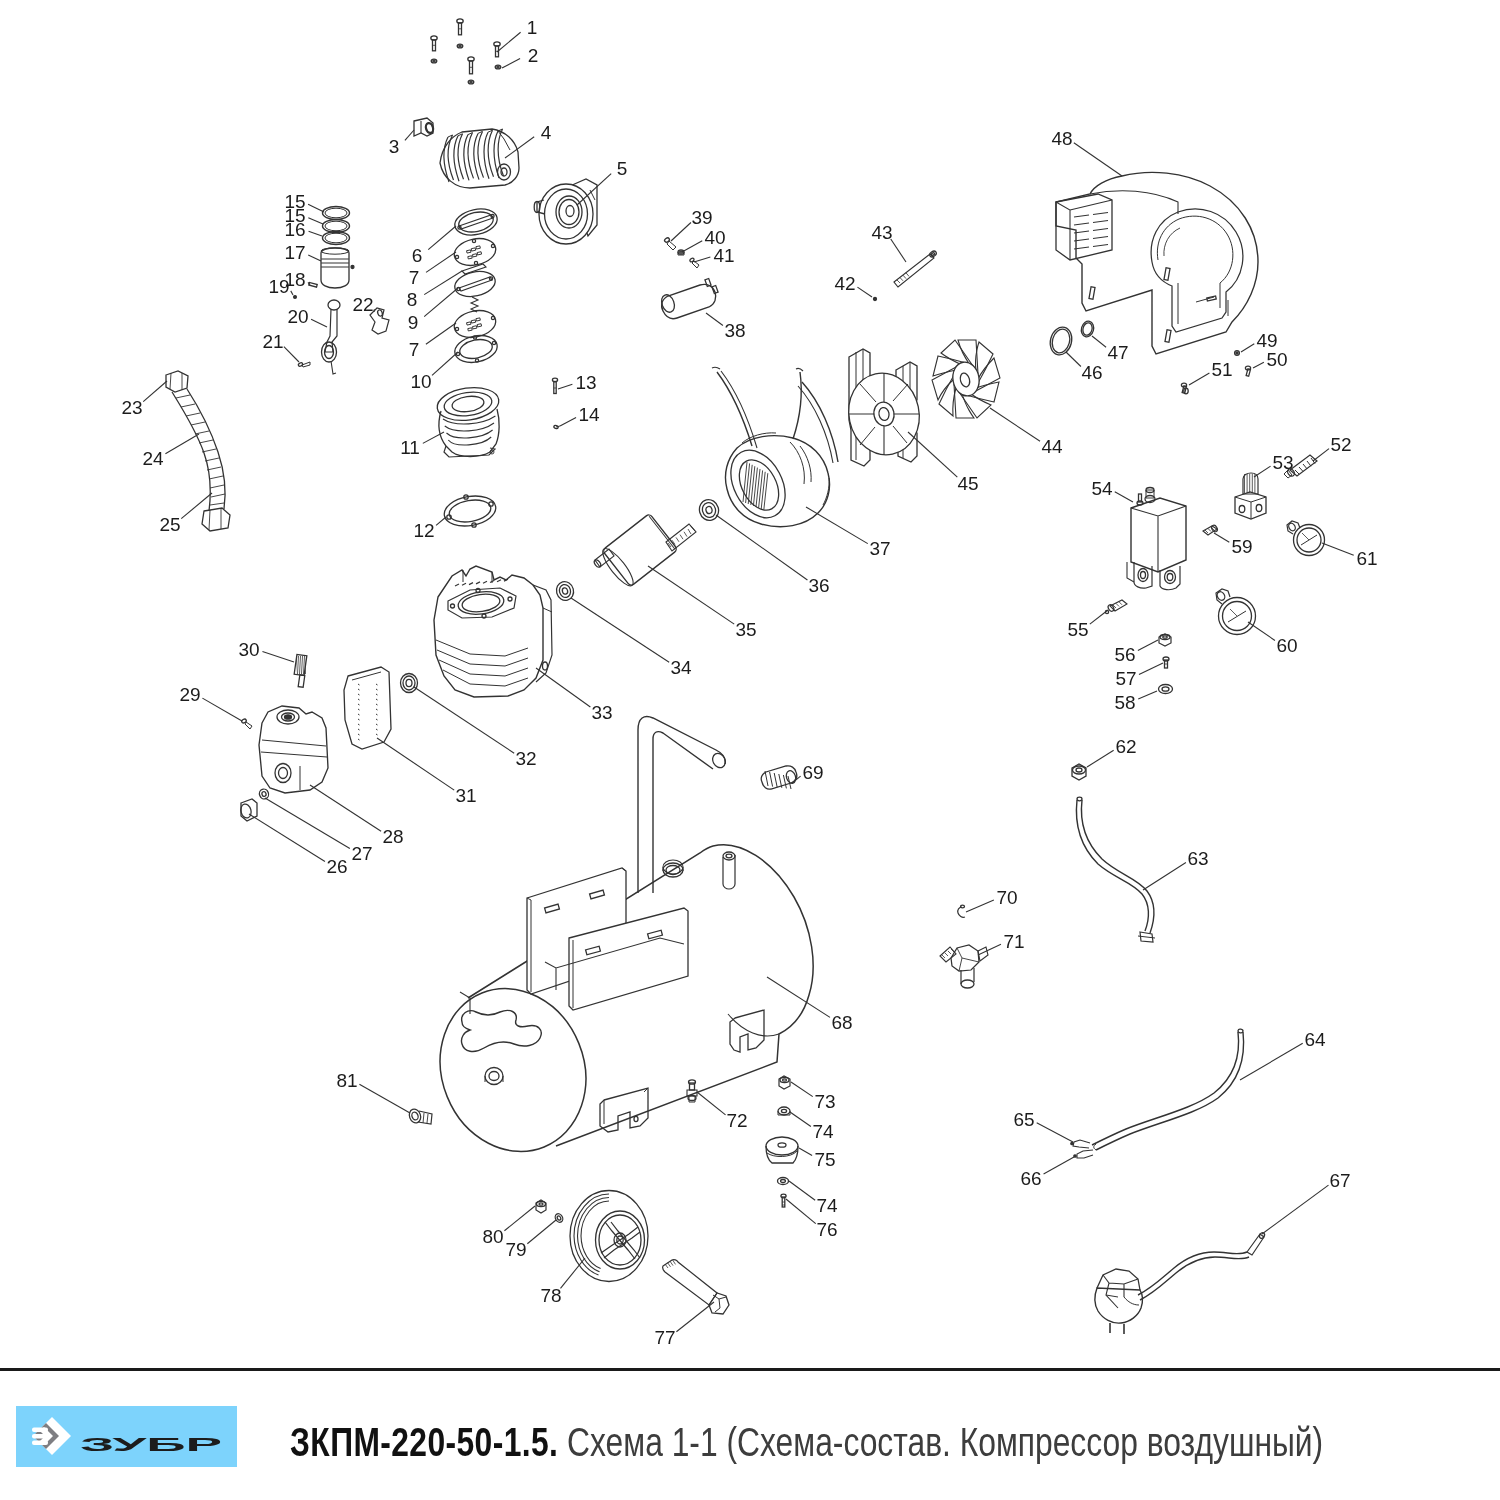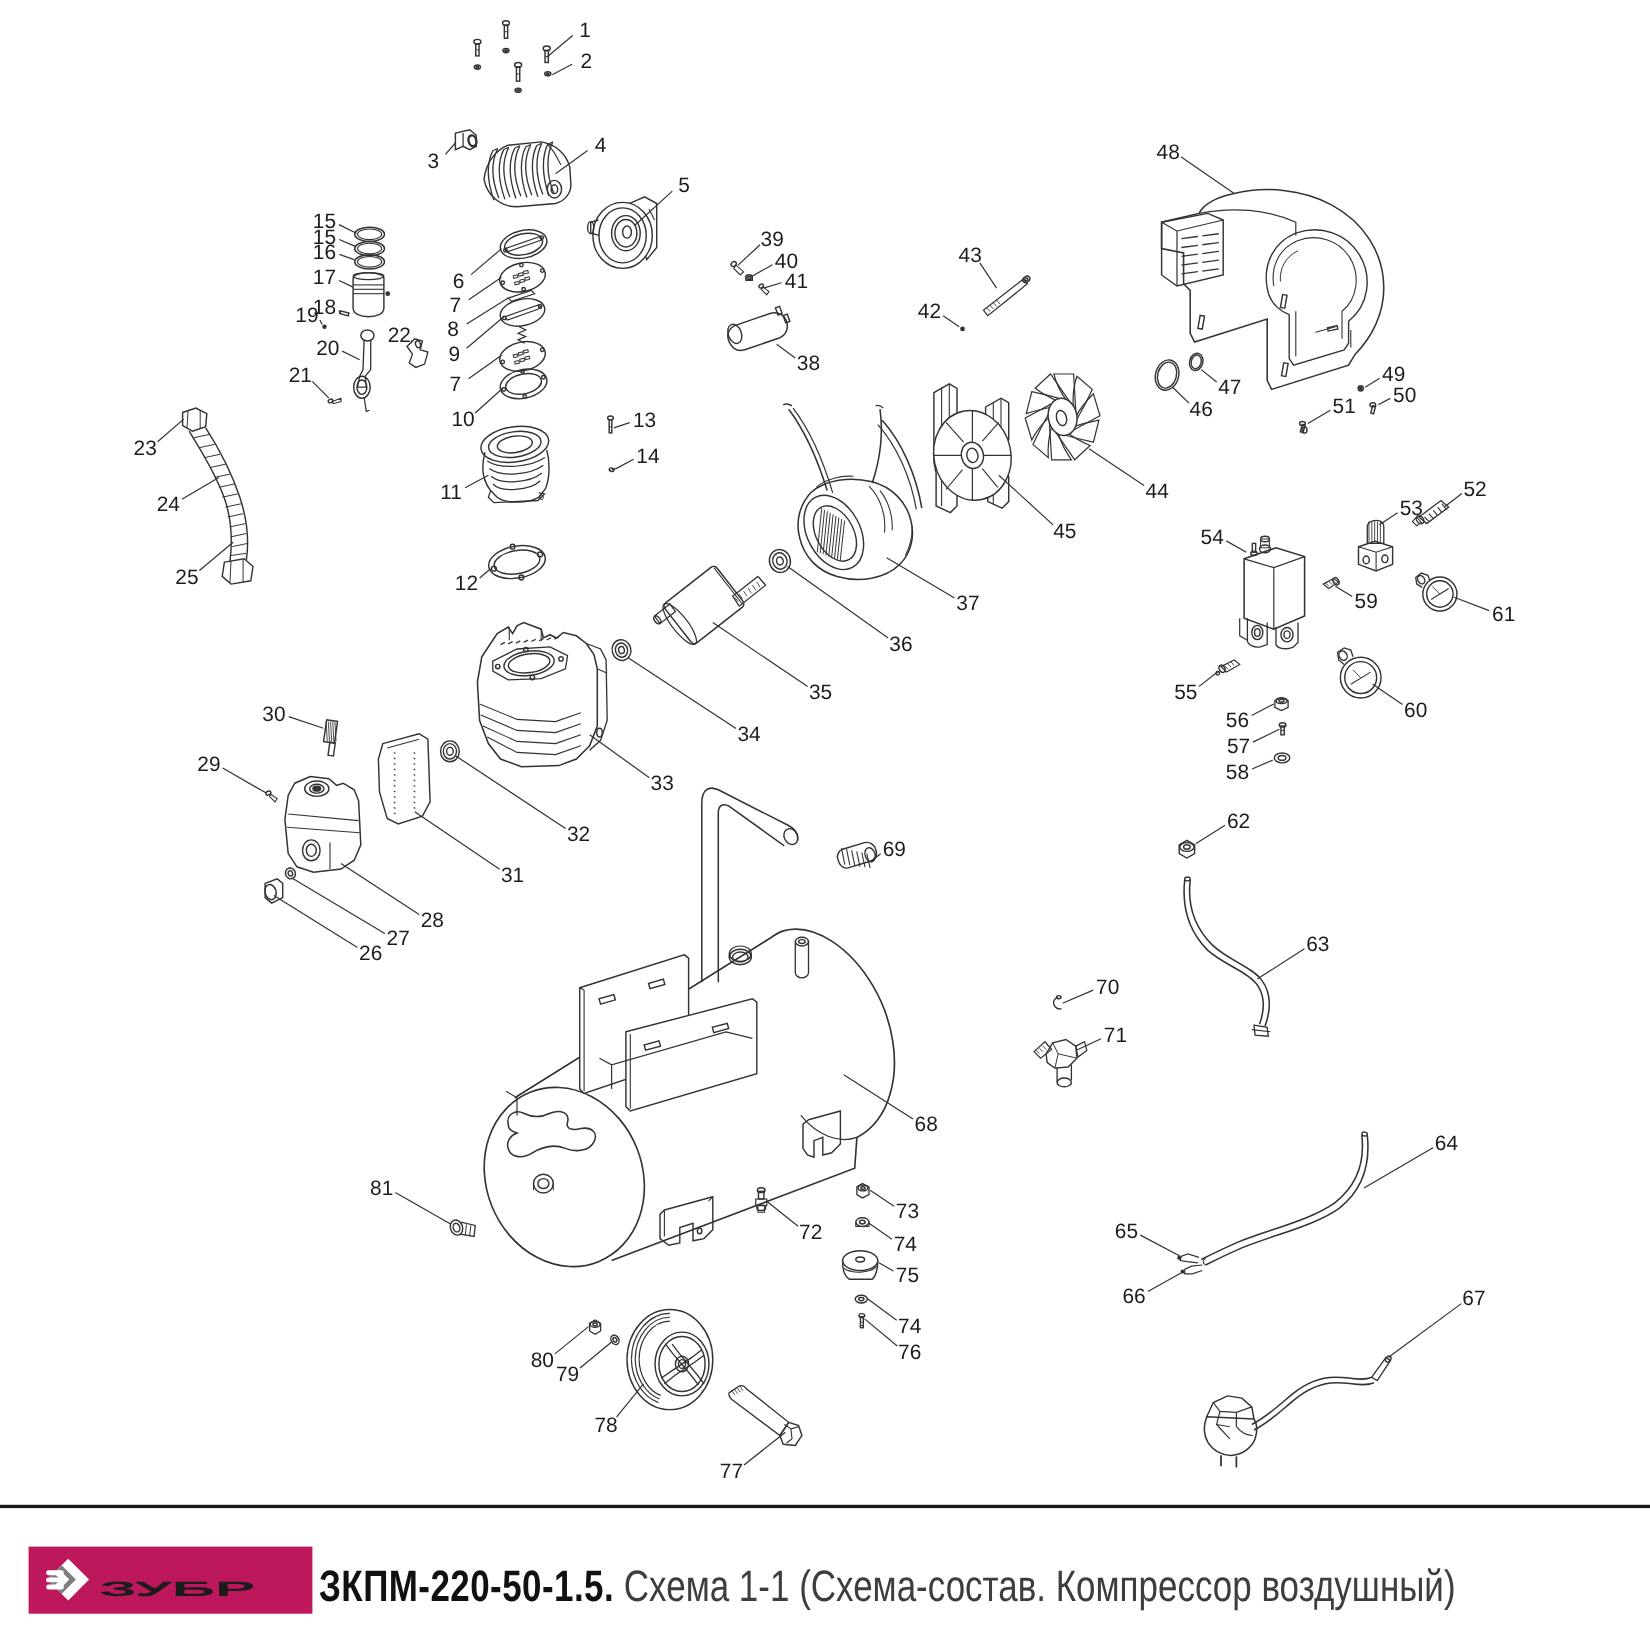--- a/index.html
+++ b/index.html
@@ -1,19 +1,19 @@
 <!DOCTYPE html>
 <html><head>
 <meta charset="utf-8">
 <style>
   html,body { margin:0; padding:0; background:#fff; }
   .page { position:relative; width:1500px; height:1500px; background:#fff; overflow:hidden; }
   svg text { font-family:"Liberation Sans", sans-serif; font-size:19px; fill:#1c1c1c; }
   .footer-line { position:absolute; left:0; top:1368px; width:1500px; height:2.5px; background:#1a1a1a; }
-  .logo { position:absolute; left:26px; top:1406px; width:258px; height:61px; background:#be185d; }
+  .logo { position:absolute; left:16px; top:1406px; width:221px; height:61px; background:#7dd3fc; }
   .title { position:absolute; left:290px; top:1420px; font-family:"Liberation Sans", sans-serif;
            font-size:40px; color:#111; white-space:nowrap; transform:scaleX(0.795); transform-origin:left top; }
   .title b { font-weight:bold; letter-spacing:0.5px; }
   .title span { color:#3d3d3d; font-weight:normal; }
 </style>
 </head>
 <body>
 <div class="page">
 <svg width="1500" height="1500" viewBox="0 0 1500 1500">
 <ellipse cx="460" cy="21" rx="3.2" ry="2.2" fill="none" stroke="#333" stroke-width="1.3"></ellipse>

